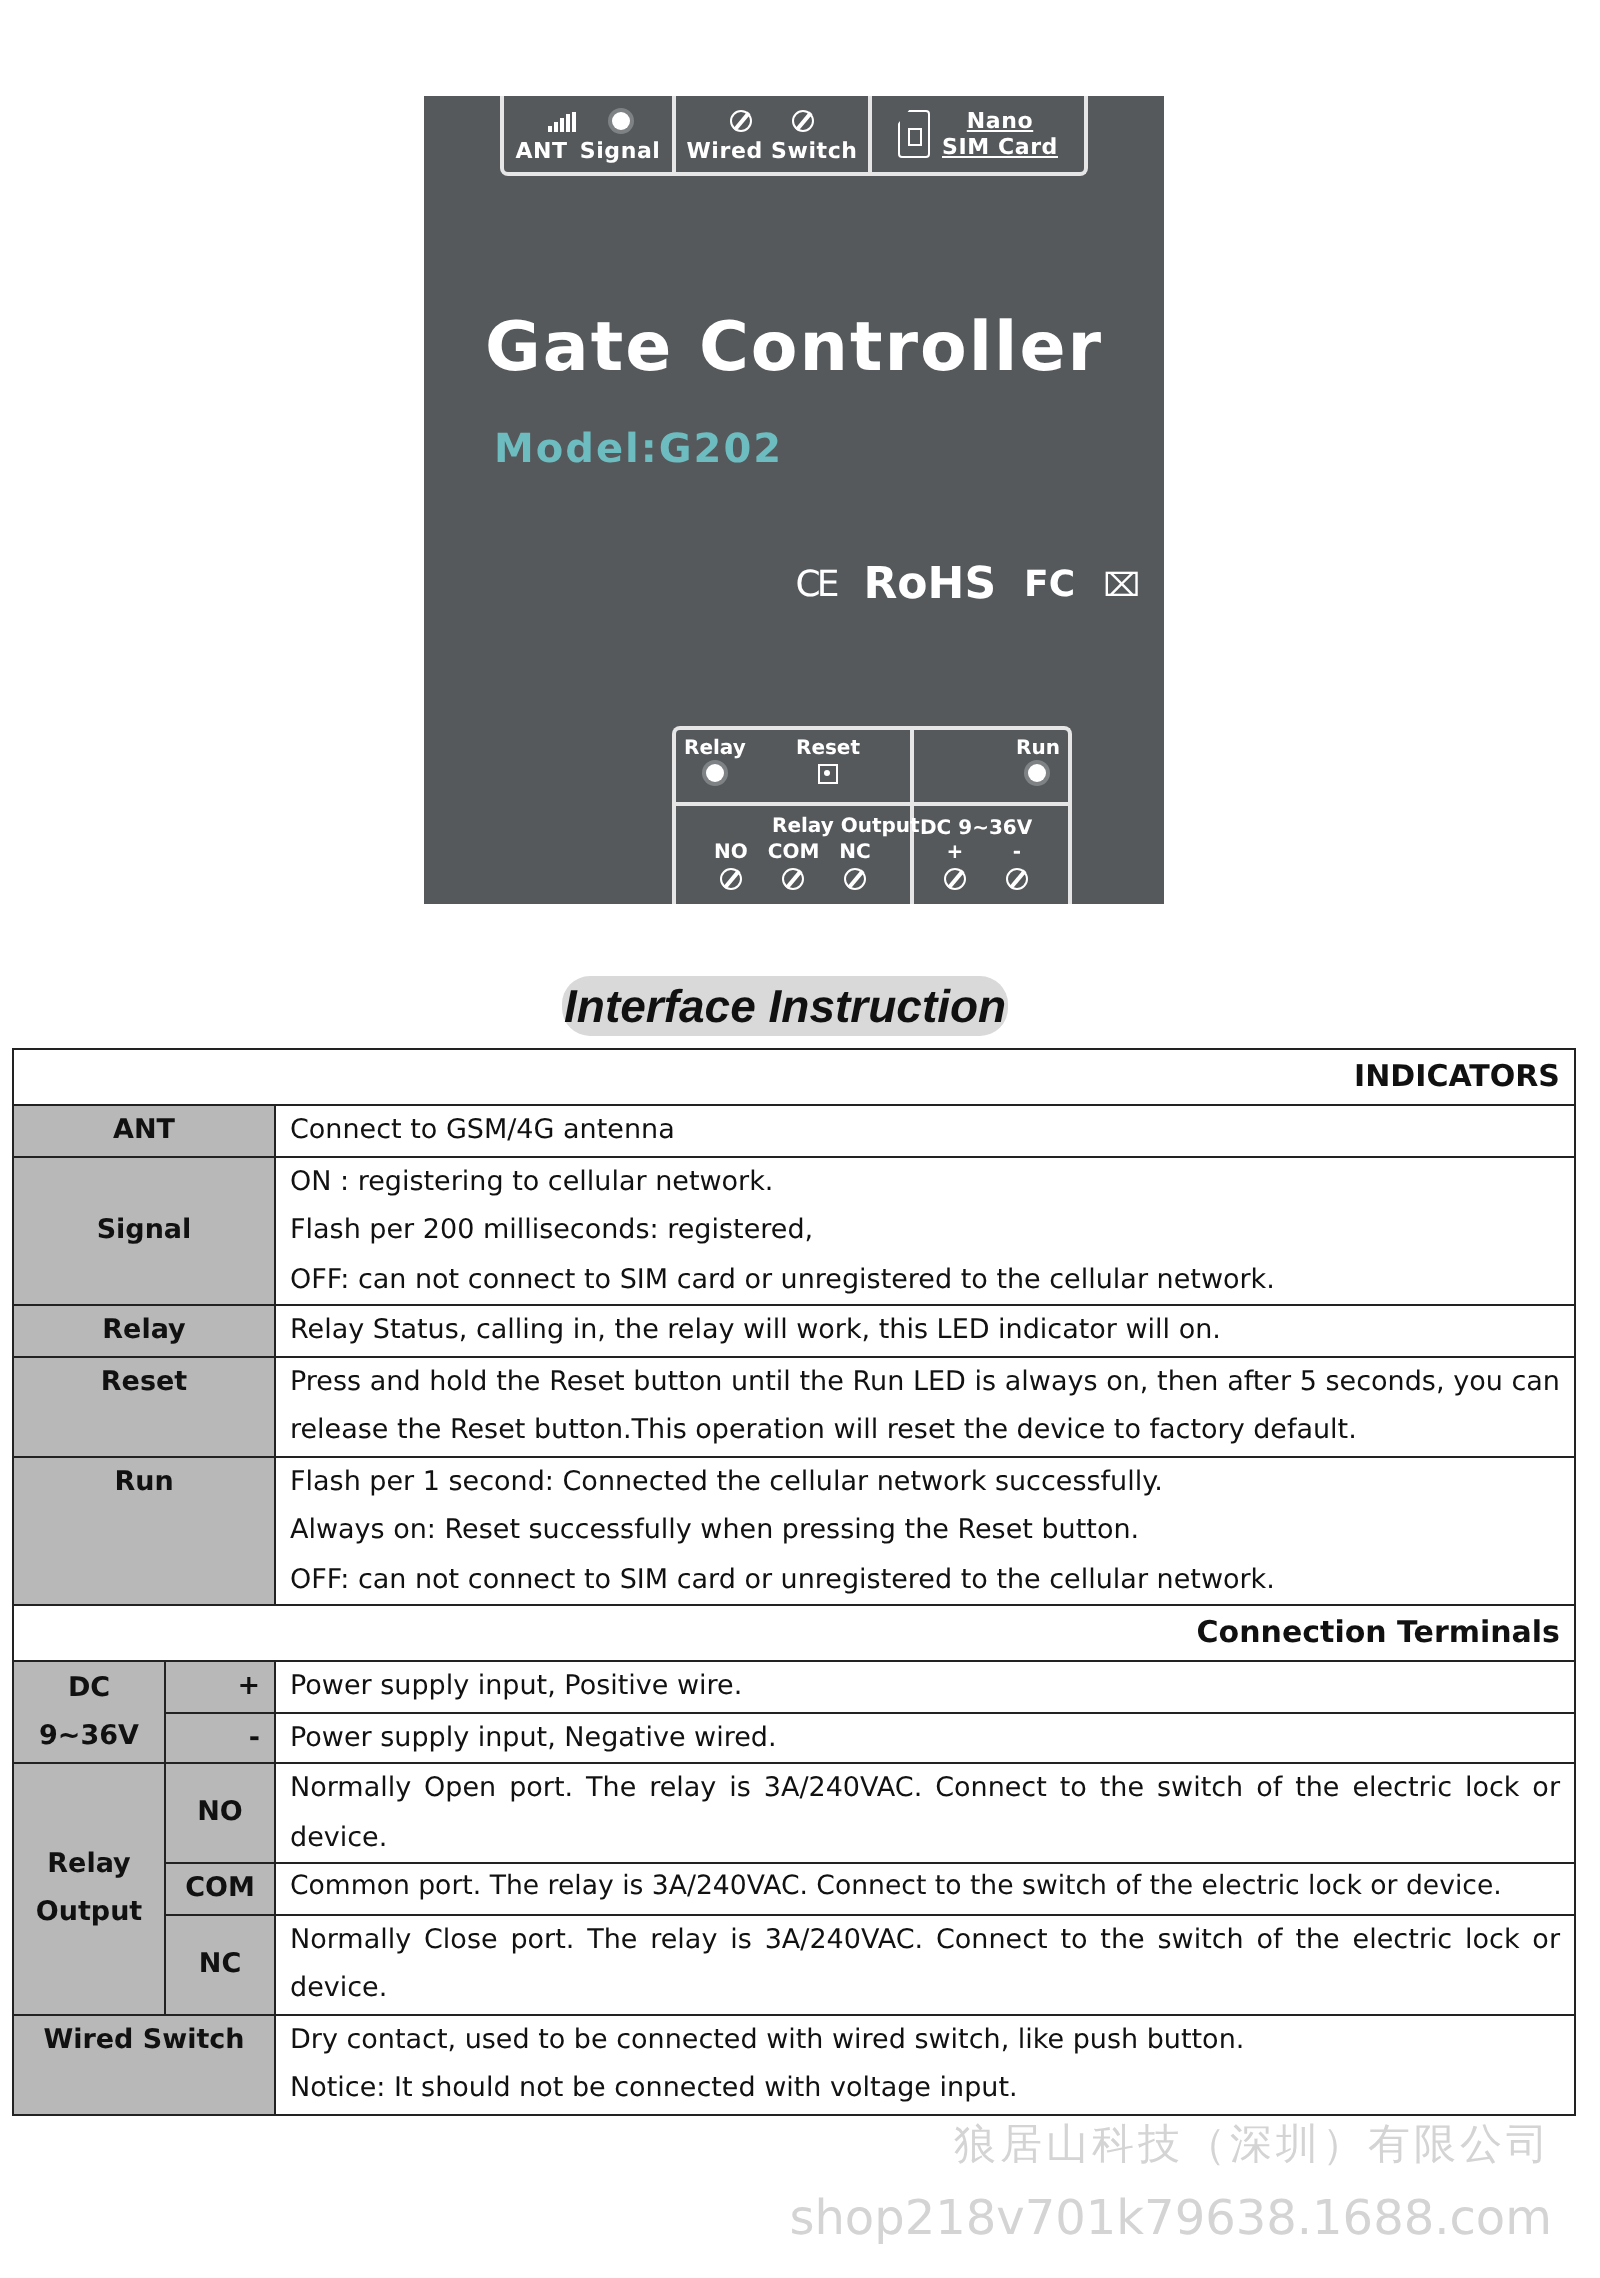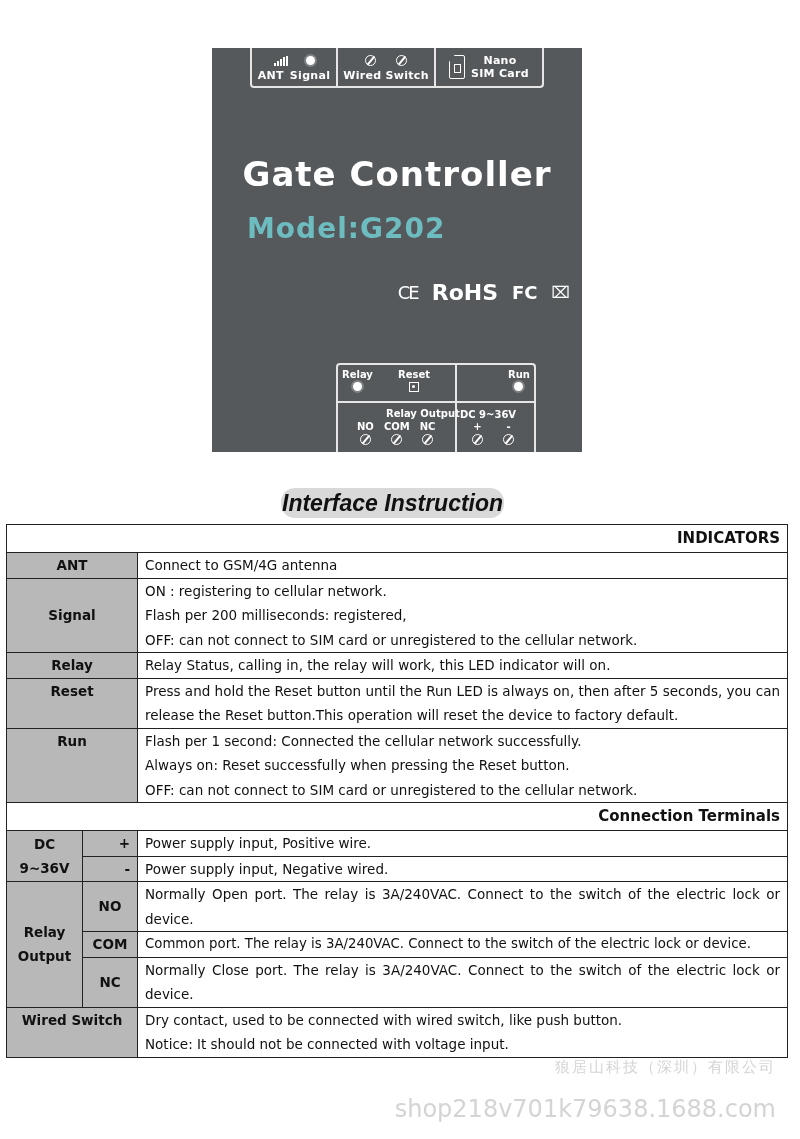--- a/index.html
+++ b/index.html
@@ -2,34 +2,34 @@
 <html><head>
 <meta charset="utf-8">
 <style>
   html, body { margin:0; padding:0; background:#ffffff; }
   body { width:800px; height:1139px; position:relative; overflow:hidden; font-family:"DejaVu Sans", sans-serif; }
 
   
   .panel { position:absolute; left:212px; top:48px; width:370px; height:404px; background:#55595c; }
   .top-box { position:absolute; left:38px; top:0; width:294px; height:40px; border:2px solid #e6e6e6; border-top:none; border-radius:0 0 4px 4px; box-sizing:border-box; display:flex; }
   .top-box .cell { border-right:2px solid #e6e6e6; box-sizing:border-box; display:flex; flex-direction:column; align-items:center; justify-content:center; color:#ffffff; font-weight:bold; font-size:11px; letter-spacing:0.3px; }
-  .top-box .cell:last-child { border-right:none; }
+  .top-box .cell:last-child { border-right:none;text-decoration:underline; }
   .icons-row { display:flex; gap:18px; height:16px; align-items:center; font-size:12px; }
   .labels-row { display:flex; gap:6px; line-height:13px; }
   .sig-bars { display:inline-flex; align-items:flex-end; gap:1px; height:10px; }
   .sig-bars i { display:block; width:2px; background:#fff; }
   .bulb { width:9px; height:9px; background:#fff; border-radius:50%; box-shadow:0 0 0 2px rgba(255,255,255,0.25); display:inline-block; }
   .screw { width:11px; height:11px; border:1.5px solid #fff; border-radius:50%; position:relative; display:inline-block; box-sizing:border-box; }
   .screw::after { content:""; position:absolute; left:4px; top:-1px; width:1.5px; height:11px; background:#fff; transform:rotate(40deg); }
   .sim-cell { flex-direction:row !important; gap:6px; }
   .sim-icon { width:16px; height:24px; border:1.5px solid #fff; border-radius:2px 2px 2px 2px; position:relative; box-sizing:border-box; clip-path:polygon(35% 0,100% 0,100% 100%,0 100%,0 28%); }
   .sim-icon::after { content:""; position:absolute; left:4px; top:8px; width:5px; height:7px; border:1px solid #fff; }
 
   .title { position:absolute; left:0; width:370px; top:106px; text-align:center; color:#ffffff; font-weight:bold; font-size:34px; letter-spacing:1px; }
-  .model { position:absolute; left:35px; top:164px; color:#6dbcc0; font-weight:bold; font-size:28px; letter-spacing:1px; }
+  .model { position:absolute; left:35px; top:164px; color:#6dbcc0; font-weight:bold; font-size:20px; letter-spacing:1px; }
   .certs { position:absolute; right:12px; top:232px; display:flex; align-items:center; gap:14px; color:#ffffff; font-weight:bold; }
   .certs .ce { font-size:18px; font-weight:normal; letter-spacing:-2px; }
   .certs .rohs { font-size:22px; }
   .certs .fc { font-size:18px; }
   .certs .weee { font-size:16px; font-weight:normal; }
 
   .bottom-box { position:absolute; left:124px; top:315px; width:200px; height:89px; border:2px solid #e6e6e6; border-bottom:none; border-radius:4px 4px 0 0; box-sizing:border-box; color:#fff; font-weight:bold; font-size:10px; }
   .bb-vdiv { position:absolute; left:117px; top:0; bottom:0; width:2px; background:#e6e6e6; }
   .bb-hdiv { position:absolute; left:0; right:0; top:36px; height:2px; background:#e6e6e6; }
   .bb-item { position:absolute; display:flex; flex-direction:column; align-items:center; gap:2px; }
@@ -47,21 +47,21 @@
   table.spec td.hdr { text-align:right; font-weight:bold; font-size:15px; height:27px; background:#fff; }
   table.spec td.key { background:#b8b8b8; font-weight:bold; text-align:center; }
   table.spec td.key-top { vertical-align:top; }
   table.spec td.sub { background:#b8b8b8; font-weight:bold; text-align:center; }
   table.spec td.sub-r { text-align:right; }
   table.spec td.desc { background:#fff; }
   table.spec td.justify { text-align:justify; }
 
   
   .wm { position:absolute; right:24px; color:#d4d4d4; font-family:"DejaVu Sans", sans-serif; text-align:right; }
-  .wm1 { top:1058px; font-size:15px; letter-spacing:2px; }
+  .wm1 { top:1058px; font-size:21px; letter-spacing:2px; }
   .wm2 { top:1095px; font-size:24px;margin-left:40px; }
 </style>
 </head>
 <body>
 
 <div class="panel">
   <div class="top-box">
     <div class="cell" style="width:86px;">
       <div class="icons-row">
         <span class="sig-bars">

